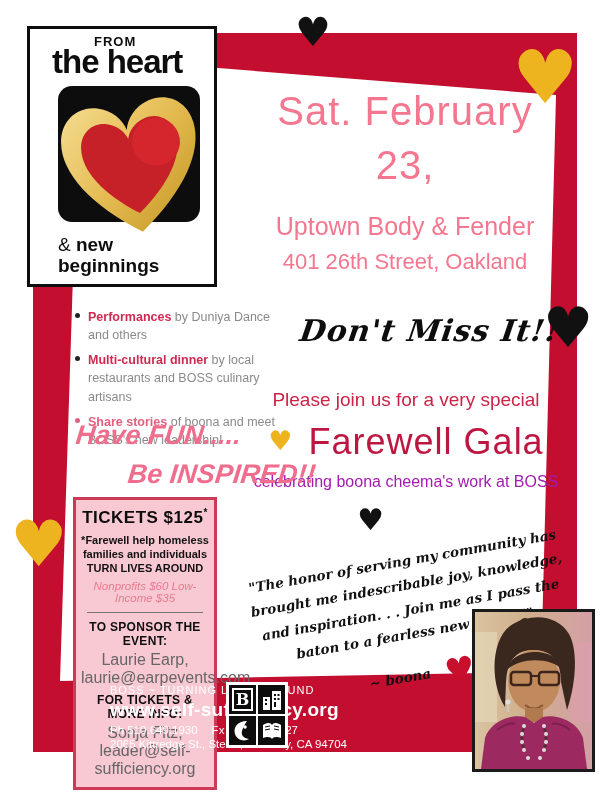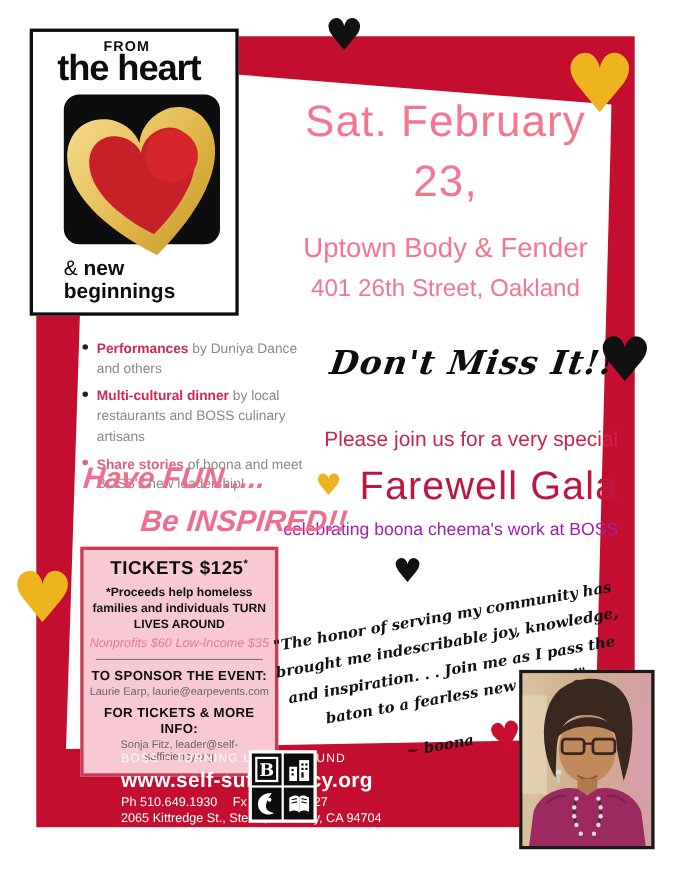--- a/index.html
+++ b/index.html
@@ -32,21 +32,21 @@
   
   .dateblock{position:absolute;left:245px;top:84px;width:320px;text-align:center;z-index:3;color:#f4778f;}
   .dateblock .d1,.dateblock .d2{font-size:40px;letter-spacing:1px;line-height:1.35;}
   .dateblock .venue{font-size:25px;margin-top:20px;}
   .dateblock .addr{font-size:22px;margin-top:8px;}
 
   .dontmiss{position:absolute;left:295px;top:313px;width:270px;text-align:center;z-index:3;
             font-family:"DejaVu Serif",serif;font-style:italic;font-weight:bold;font-size:30px;
             color:#0d0d0d;transform:skewX(-8deg);letter-spacing:1px;}
 
-  .invite{position:absolute;left:250px;top:389px;width:312px;text-align:right;z-index:3;}
+  .invite{position:absolute;left:250px;top:389px;width:312px;text-align:center;z-index:3;}
   .invite .join{font-size:19px;color:#cc2347;}
   .invite .galarow{margin-top:10px;white-space:nowrap;}
   .invite .gala-heart{font-size:27px;color:#eeb420;vertical-align:4px;margin-right:16px;font-family:"DejaVu Sans",sans-serif;}
   .invite .gala{font-size:36px;color:#bd1741;letter-spacing:1px;}
   .invite .celebrating{font-size:16px;color:#a21caf;margin-top:10px;}
 
   
   .bullets{position:absolute;left:75px;top:308px;width:200px;z-index:3;font-size:12.5px;color:#8a8a8a;line-height:1.45;}
   .bullets .item{margin-bottom:7px;position:relative;padding-left:13px;}
   .bullets .dot{position:absolute;left:0;top:5px;width:5px;height:5px;border-radius:50%;background:#222;}
@@ -54,29 +54,29 @@
   .bullets .lead{font-weight:bold;color:#cf2a52;}
   .bullets .lead.light{color:#e2607e;}
   .bullets .it{}
 
   .funline{position:absolute;z-index:3;font-style:italic;font-weight:bold;color:#ef6d8d;
            font-size:27px;transform:skewX(-6deg);letter-spacing:0px;}
   .fun1{left:76px;top:420px;}
   .fun2{left:128px;top:459px;}
 
   
-  .tickets{position:absolute;left:73px;top:497px;width:180px;z-index:3;background:#f9c9d3;
+  .tickets{position:absolute;left:73px;top:497px;width:144px;z-index:3;background:#f9c9d3;
            border:3px solid #cc3b55;box-sizing:border-box;text-align:center;padding:7px 5px 9px 5px;}
   .tickets .t-title{font-size:17px;font-weight:bold;color:#0d0d0d;letter-spacing:0.5px;}
   .tickets .t-title sup{font-size:10px;}
   .tickets .t-proceeds{font-size:11px;font-weight:bold;color:#111;margin-top:5px;line-height:1.3;}
   .tickets .t-discount{font-size:11.5px;font-style:italic;color:#e87a90;margin-top:4px;}
   .tickets .t-rule{border:none;border-top:1.5px solid #777;margin:8px 6px 7px 6px;}
   .tickets .t-label{font-size:12px;font-weight:bold;color:#0d0d0d;margin-top:6px;letter-spacing:0.3px;}
-  .tickets .t-contact{font-size:10px;color:#666;margin-top:3px;}
+  .tickets .t-contact{font-size:16px;color:#666;margin-top:3px;}
 
   
   .quote{position:absolute;left:256px;top:548px;width:316px;z-index:3;transform:rotate(-10deg);
          font-family:"DejaVu Serif",serif;font-style:italic;font-weight:bold;font-size:13.5px;
          color:#111;line-height:1.8;text-align:center;}
   .quote .attr{margin-top:2px;}
   .quote .boona-heart{color:#c8102e;font-size:34px;vertical-align:-9px;margin-left:14px;
                       font-style:normal;font-family:"DejaVu Sans",sans-serif;display:inline-block;}
 
   
@@ -162,21 +162,21 @@
       <span class="dot pink"></span>
       <span class="lead light">Share stories</span><span> of </span><span>boona and meet BOSS's new leadership!</span>
     </div>
   </div>
 
   <div class="funline fun1">Have FUN.....</div>
   <div class="funline fun2">Be INSPIRED!!</div>
 
   <div class="tickets">
     <div class="t-title"><span>TICKETS $125</span><sup>*</sup></div>
-    <div class="t-proceeds">*Proceeds help homeless families and individuals TURN LIVES AROUND</div>
+    <div class="t-proceeds">*Farewell help homeless families and individuals TURN LIVES AROUND</div>
     <div class="t-discount">Nonprofits $60 Low-Income $35</div>
     <hr class="t-rule">
     <div class="t-label">TO SPONSOR THE EVENT:</div>
     <div class="t-contact">Laurie Earp, laurie@earpevents.com</div>
     <div class="t-label">FOR TICKETS &amp; MORE INFO:</div>
     <div class="t-contact">Sonja Fitz, leader@self-sufficiency.org</div>
   </div>
 
   <div class="quote">
     <div>"The honor of serving my community has</div>

